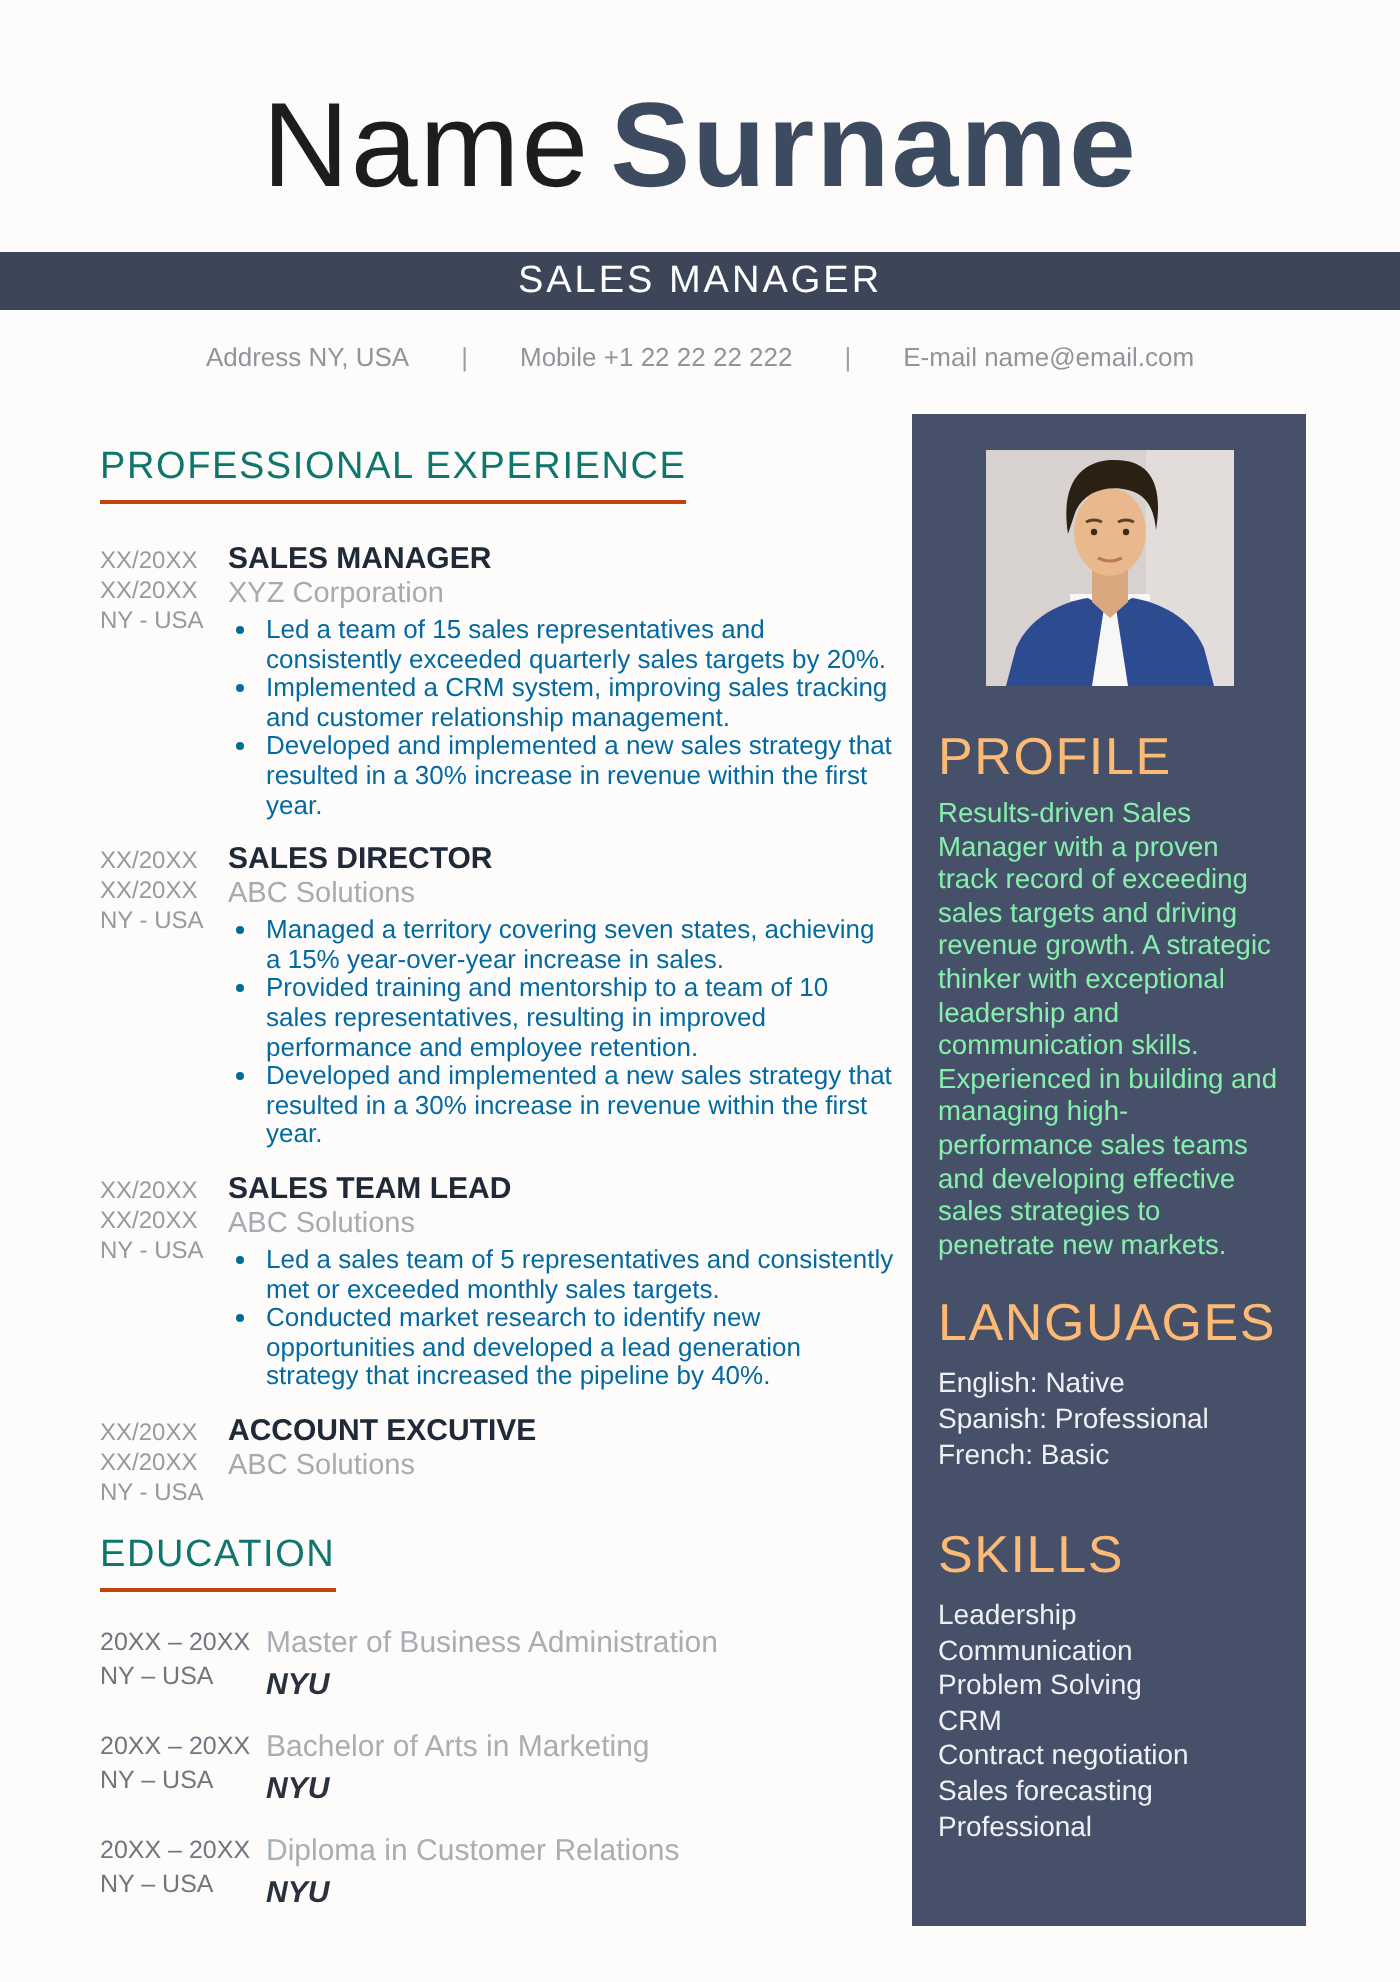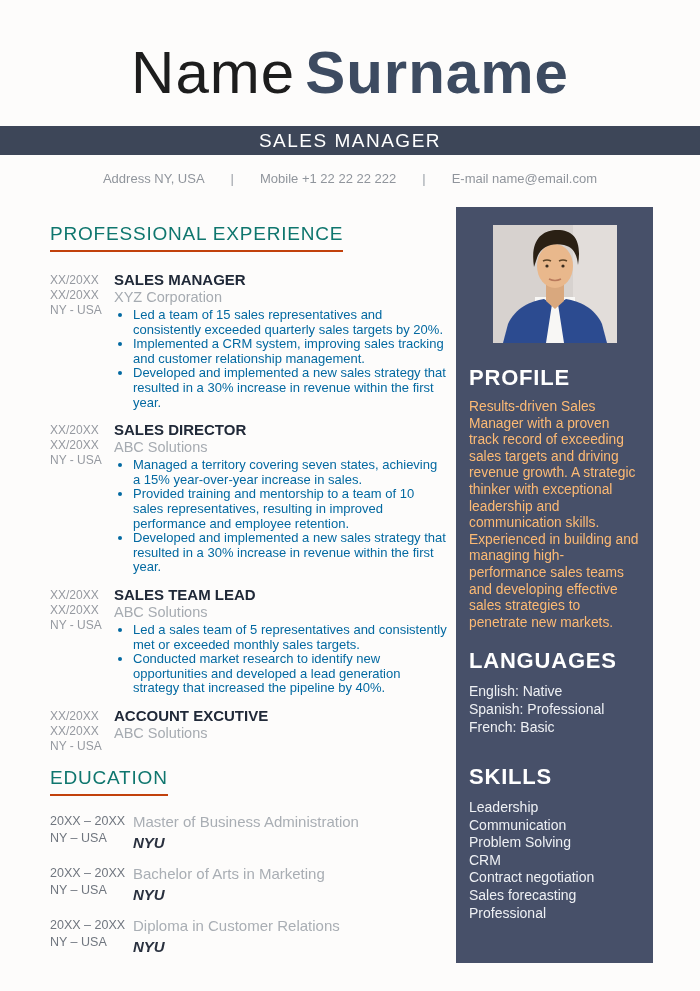--- a/index.html
+++ b/index.html
@@ -35,23 +35,23 @@
   .edu-dates { font-size:12.5px; line-height:17px; color:#70767f; }
   .edu-degree { font-size:15px; line-height:17px; color:#a9aeb4; }
   .edu-school { font-size:15px; font-weight:700; font-style:italic; color:#2a313f; margin-top:4px; }
   
   .sidebar {
     position:absolute; left:456px; top:207px; width:197px; height:756px;
     background:#475069; color:#eef0f4;
   }
   .photo { display:block; margin:18px auto 0; width:124px; height:118px; }
   .side-section { padding:0 13px; }
-  .side-heading { font-size:22px; font-weight:700; letter-spacing:0.8px; color:#ffffff; line-height:26px; }
+  .side-heading { font-size:26px; font-weight:400; letter-spacing:0.8px; color:#fdba74; line-height:26px; }
   .profile-sec { margin-top:22px; }
-  .profile-text { margin-top:8px; font-size:13.8px; line-height:16.6px; color:#fdba74; }
+  .profile-text { margin-top:8px; font-size:13.8px; line-height:16.6px; color:#86efac; }
   .langs-sec { margin-top:17px; }
   .side-list { margin-top:9px; }
   .side-list div { font-size:14px; line-height:17.6px; color:#eef0f4; }
   .skills-sec { margin-top:28px; }
 </style>
 </head>
 <body>
 
 <div class="page">
 

